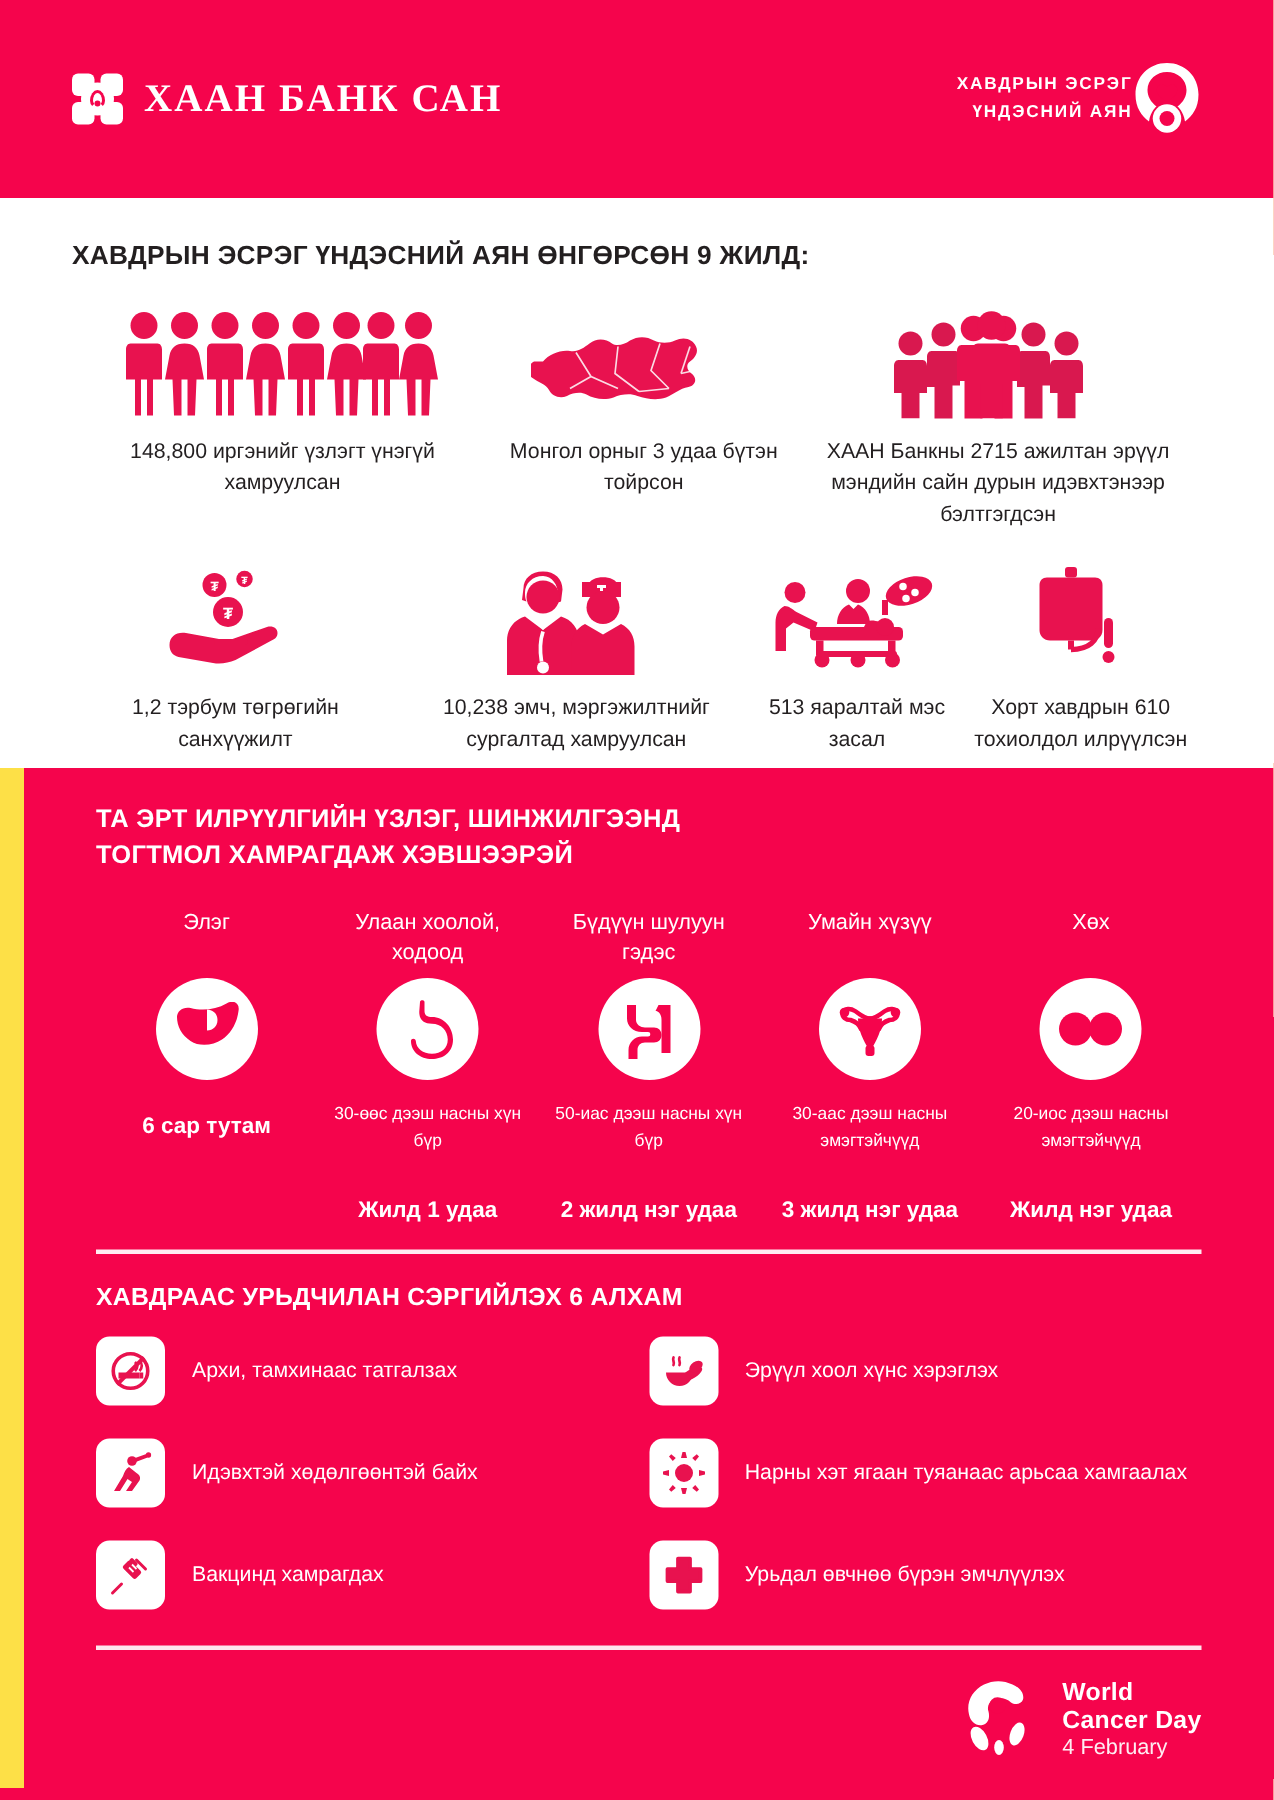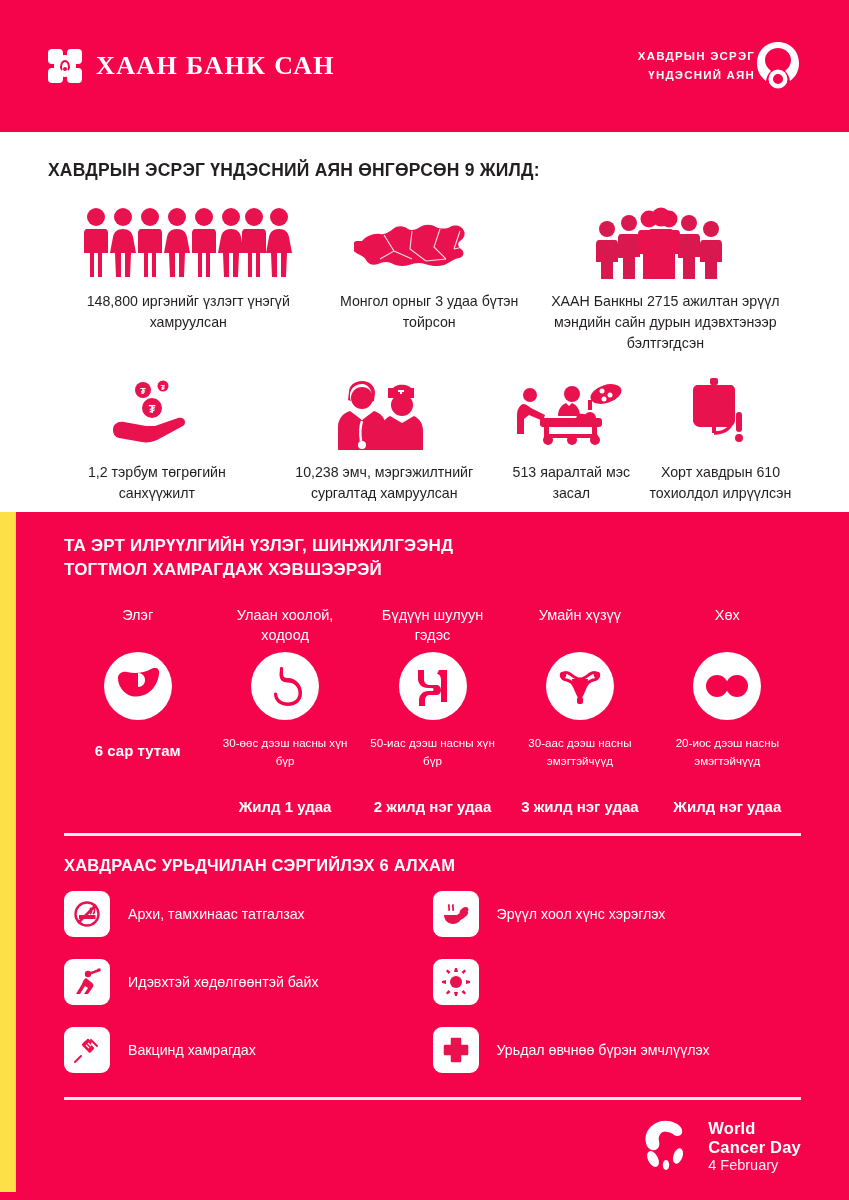--- a/index.html
+++ b/index.html
@@ -516,20 +516,21 @@
                   <path d="M13 28h2l1-4h-4z" transform="translate(0,0)"></path>
                 <path d="M0 13v2l4 1v-4z"></path>
                   <path d="M28 13v2l-4 1v-4z"></path>
                 <path d="M4 3l1.5-1.5 3 2.5-2 2z"></path>
                   <path d="M24 3l-1.5-1.5-3 2.5 2 2z"></path>
                 <path d="M4 25l1.5 1.5 3-2.5-2-2z"></path>
                   <path d="M24 25l-1.5 1.5-3-2.5 2-2z"></path>
               </g>
             </svg>
           </div>
+          <div class="step-label">Нарны хэт ягаан туяанаас арьсаа хамгаалах</div>
         </div>
 
         <div class="step">
           <div class="step-badge">
             <svg width="28" height="28" viewBox="0 0 28 28">
               <path d="M10 3h8v7h7v8h-7v7h-8v-7H3v-8h7z" fill="#E8124F" stroke="#E8124F" stroke-width="2.5" stroke-linejoin="round"></path>
             </svg>
           </div>
           <div class="step-label">Урьдал өвчнөө бүрэн эмчлүүлэх</div>
         </div>

